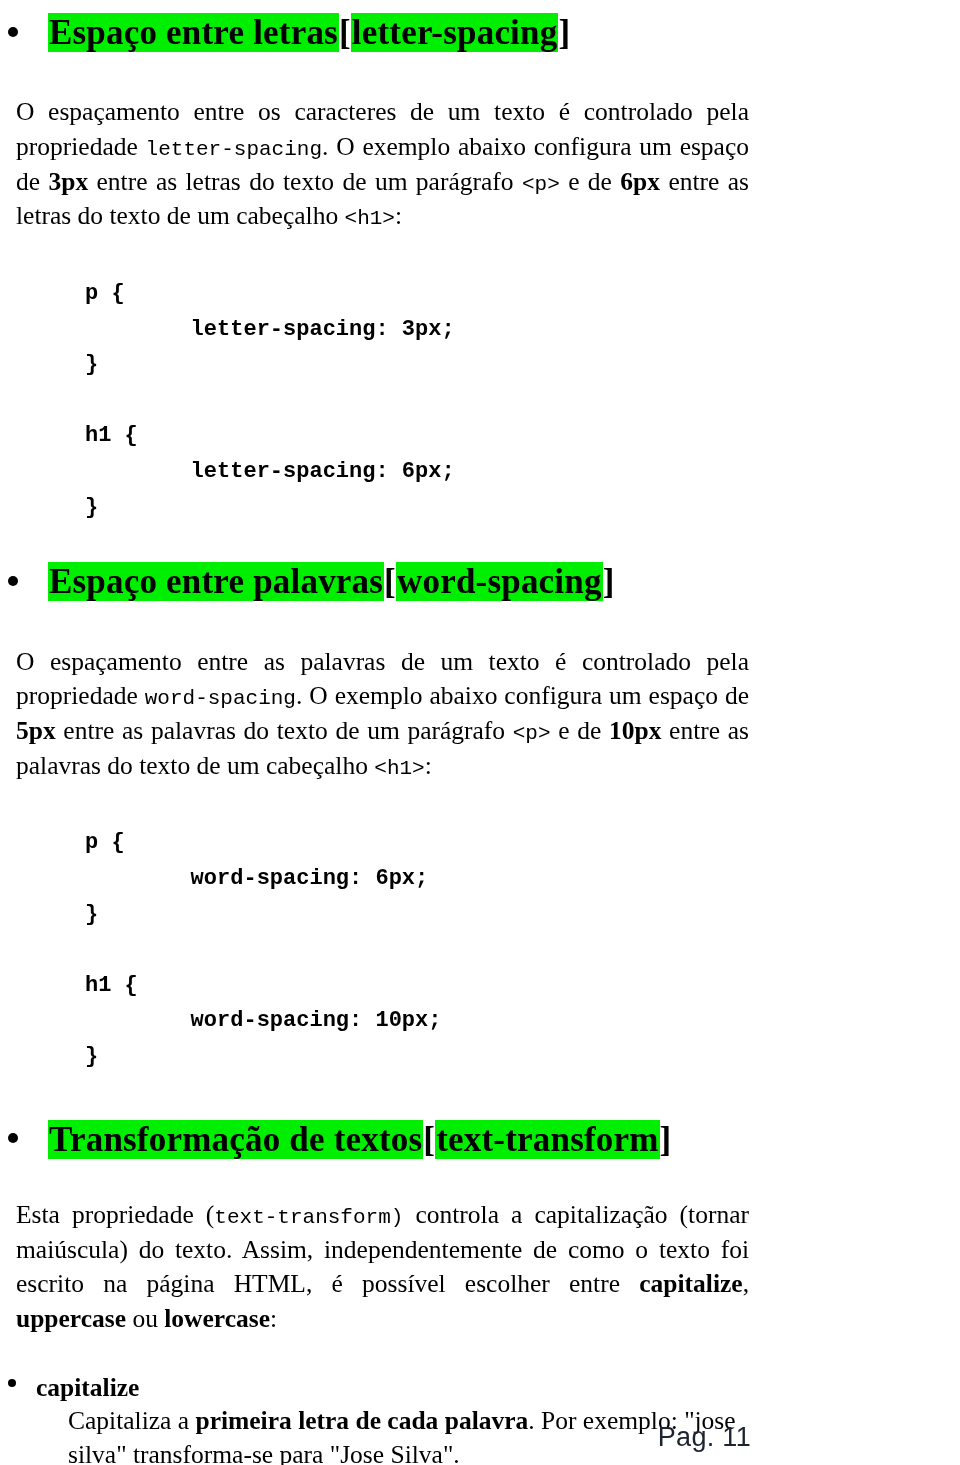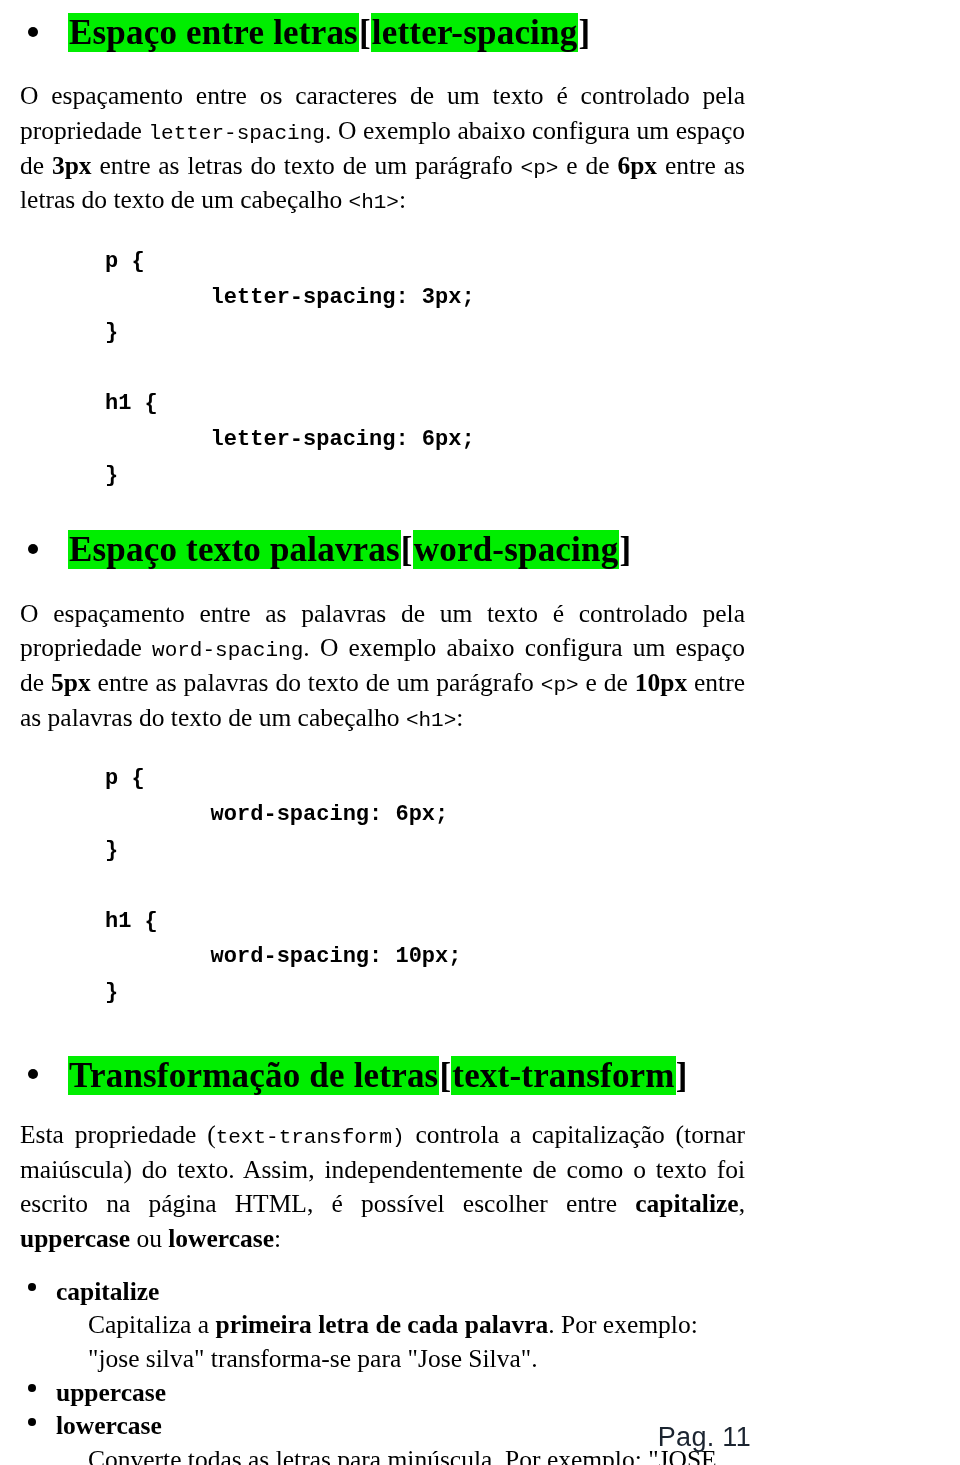--- a/index.html
+++ b/index.html
@@ -13,21 +13,21 @@
     position: relative;
     font-family: "Liberation Serif", "DejaVu Serif", serif;
     color: #000000;
     overflow: hidden;
   }
   .page {
     position: relative;
     width: 765px;
     height: 1465px;
     box-sizing: border-box;
-    padding: 0 20px;
+    padding: 0 0;
   }
 
   
   .section-head {
     position: relative;
     display: block;
     padding-left: 48px;
     margin: 0;
     font-size: 35px;
     font-weight: bold;
@@ -48,21 +48,21 @@
   .hl {
     background: #00ee00;
     padding: 0 1px;
   }
   .brk {
     background: transparent;
   }
 
   
   p.body {
-    margin: 0;
+    margin: 16px;
     font-size: 25.5px;
     line-height: 1.36;
     text-align: justify;
     text-justify: inter-word;
   }
   .code-inline {
     font-family: "Liberation Mono", "DejaVu Sans Mono", monospace;
     font-size: 21px;
     letter-spacing: 0px;
   }
@@ -150,38 +150,38 @@
   <pre class="codeblock">p {
         letter-spacing: 3px;
 }
 
 h1 {
         letter-spacing: 6px;
 }</pre>
 
   <div class="sp-36"></div>
   <div class="section-head">
-    <span class="bullet"></span><span class="hl">Espaço texto palavras</span><span class="brk">[</span><span class="hl">word-spacing</span><span class="brk">]</span>
+    <span class="bullet"></span><span class="hl">Espaço entre palavras</span><span class="brk">[</span><span class="hl">word-spacing</span><span class="brk">]</span>
   </div>
 
   <div class="sp-26"></div>
   <p class="body"><span>O espaçamento entre as palavras de um texto é controlado pela propriedade </span><span class="code-inline">word-spacing</span><span>. O exemplo abaixo configura um espaço de </span><span class="b">5px</span><span> entre as palavras do texto de um parágrafo </span><span class="code-inline">&lt;p&gt;</span><span> e de </span><span class="b">10px</span><span> entre as palavras do texto de um cabeçalho </span><span class="code-inline">&lt;h1&gt;</span><span>:</span></p>
 
   <div class="sp-26"></div>
   <pre class="codeblock">p {
         word-spacing: 6px;
 }
 
 h1 {
         word-spacing: 10px;
 }</pre>
 
   <div class="sp-44"></div>
   <div class="section-head">
-    <span class="bullet"></span><span class="hl">Transformação de letras</span><span class="brk">[</span><span class="hl">text-transform</span><span class="brk">]</span>
+    <span class="bullet"></span><span class="hl">Transformação de textos</span><span class="brk">[</span><span class="hl">text-transform</span><span class="brk">]</span>
   </div>
 
   <div class="sp-22"></div>
   <p class="body"><span>Esta propriedade (</span><span class="code-inline">text-transform)</span><span>  controla a </span><span class="i">capitalização</span><span> (tornar maiúscula) do texto. Assim, independentemente de como o texto foi escrito na página HTML, é possível escolher entre </span><span class="b">capitalize</span><span>, </span><span class="b">uppercase</span><span> ou </span><span class="b">lowercase</span><span>:</span></p>
 
   <div class="sp-18"></div>
   <ul class="deflist">
     <li>
       <span class="li-bullet"></span>
       <div class="def-term"><span>capitalize</span><span class="normal"></span></div>

